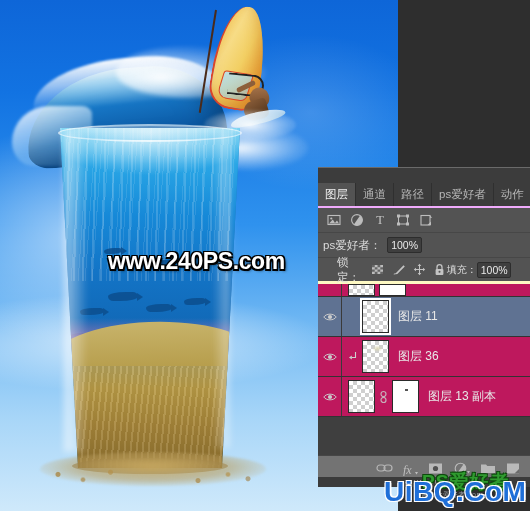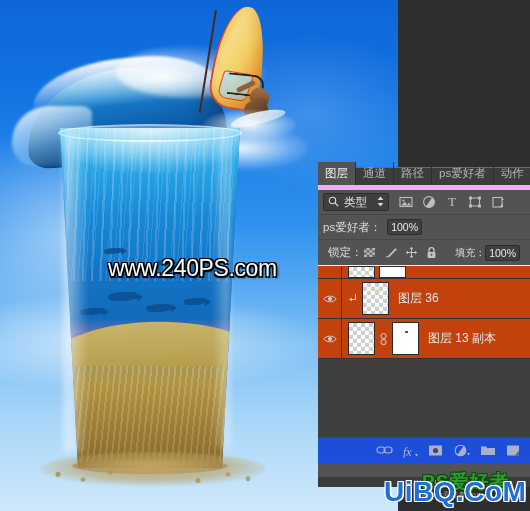--- a/index.html
+++ b/index.html
@@ -199,43 +199,43 @@
     position:absolute; left:28px; top:448px; width:250px; height:44px;
     background:
       radial-gradient(circle at 12% 60%, rgba(170,135,70,.8) 0 2px, transparent 3px),
       radial-gradient(circle at 22% 72%, rgba(170,135,70,.7) 0 1.5px, transparent 3px),
       radial-gradient(circle at 33% 55%, rgba(180,145,75,.7) 0 2px, transparent 3px),
       radial-gradient(circle at 68% 74%, rgba(170,135,70,.7) 0 2px, transparent 3px),
       radial-gradient(circle at 80% 60%, rgba(180,145,75,.7) 0 1.5px, transparent 3px),
       radial-gradient(circle at 88% 70%, rgba(160,125,65,.6) 0 2px, transparent 3px);
   }
   .watermark-240ps {
-    position:absolute; left:108px; top:255px;
+    position:absolute; left:108px; top:248px;
     font-family: "Liberation Sans", sans-serif;
-    font-size:23px; font-weight:normal; color:#ffffff; letter-spacing:-.4px;
+    font-size:23px; font-weight:bold; color:#ffffff; letter-spacing:-.4px;
     text-shadow: 1.6px 1.6px 0 #000, -1.2px -1.2px 0 #000, 1.6px -1.2px 0 #000, -1.2px 1.6px 0 #000, 2px 2px 3px rgba(0,0,0,.6);
     white-space:nowrap;
   }
 
   
   #workspace {
     position:absolute; left:398px; top:0; width:132px; height:511px;
     background:#2e2e2e;
   }
 
   
   #layers-panel {
     position:absolute; left:318px; top:167px; width:212px; height:310px;
     background:#535353; color:#d4d4d4;
     border-top:1px solid #6a6a6a;
     font-size:11px;
   }
   .panel-tabs {
-    display:flex; align-items:flex-end; height:22px; background:#3c3c3c;
-    border-bottom:5px solid #f0abfc;
+    display:flex; align-items:flex-end; height:40px; background:#3c3c3c;
+    border-bottom:2px solid #f0abfc;
   }
   .panel-tab {
     padding:4px 7px 5px 7px; font-size:11.5px; color:#b6b6b6;
     border-right:1px solid #2f2f2f; white-space:nowrap; line-height:14px;
   }
   .panel-tab.active { background:#535353; color:#f0f0f0; }
 
   .filter-row {
     display:flex; align-items:center; height:25px; padding:0 5px;
     background:#535353; border-bottom:1px solid #474747; gap:6px;
@@ -259,34 +259,34 @@
     height:18px; padding:0 4px; width:98px; font-size:11.5px; color:#e8e8e8;
   }
   .opacity-label { font-size:11.5px; color:#dcdcdc; white-space:nowrap; }
   .num-field {
     background:#3f3f3f; border:1px solid #2d2d2d; border-radius:2px;
     height:16px; line-height:15px; padding:0 3px; font-size:10.5px; color:#e8e8e8;
     text-align:right; min-width:33px;
   }
 
   .lock-row {
-    display:flex; align-items:center; height:26px; padding:0 10px; 
-    background:#535353; border-bottom:1px solid #fef9c3;
+    display:flex; align-items:center; height:26px; padding:0 19px; 
+    background:#535353; border-bottom:3px solid #fef9c3;
   }
   .lock-label { font-size:11.5px; color:#dcdcdc; }
   .lock-icons { display:flex; align-items:center; gap:8px; }
   .li { width:13px; height:13px; display:block; opacity:.85; }
   .fill-label { font-size:10px; color:#dcdcdc; margin-left:auto; white-space:nowrap; }
 
   .layers-list {
     position:relative; background:#3f3f3f; height:171px; overflow:hidden;
   }
   .layer-row {
     display:flex; align-items:center; height:40px;
-    border-bottom:1px solid #333; background:#c2410c; position:relative;
+    border-bottom:1px solid #333; background:#be185d; position:relative;
   }
   .layer-row.selected { background:#5f7292; }
   .layer-row.clipped-top { height:13px; align-items:flex-end; }
   .eye-cell {
     width:24px; min-width:24px; height:100%; display:flex; align-items:center; justify-content:center;
     border-right:1px solid #3a3a3a;
   }
   .eye { width:14px; height:10px; display:block; }
   .thumbs { display:flex; align-items:center; gap:4px; padding-left:6px; }
   .clip-arrow { width:10px; font-size:12px; color:#cfcfcf; line-height:10px; }
@@ -302,21 +302,21 @@
     position:absolute; left:9px; top:4px; width:11px; height:7px;
     background: radial-gradient(ellipse at 50% 50%, rgba(220,215,180,.95), rgba(220,215,180,0) 70%);
   }
   .link-ico { width:9px; height:14px; opacity:.85; }
   .layer-name { margin-left:9px; font-size:12px; color:#e8e8e8; white-space:nowrap; }
   .layer-name.underlined { text-decoration:underline; }
   .thumb-short { width:27px; height:12px; }
 
   .panel-footer {
     display:flex; align-items:center; justify-content:flex-end; gap:11px;
-    height:26px; padding:0 9px 0 0; background:#1d4ed8; border-top:1px solid #464646;
+    height:26px; padding:0 9px 0 0; background:#737373; border-top:1px solid #464646;
   }
   .ft { width:15px; height:14px; opacity:.82; display:block; }
 
   
   .panel-grip {
     position:absolute; left:0; bottom:-10px; width:100%; height:10px;
     background:#3b3b3b;
   }
   .grip-dots {
     position:absolute; left:50%; top:3px; transform:translateX(-50%);
@@ -416,35 +416,20 @@
 
     <div class="panel-tabs">
       <div class="panel-tab active">图层</div>
       <div class="panel-tab">通道</div>
       <div class="panel-tab">路径</div>
       <div class="panel-tab">ps爱好者</div>
       <div class="panel-tab">动作</div>
     </div>
 
     <div class="filter-row">
-      <div class="kind-select">
-        <span>
-          <svg width="11" height="11" viewBox="0 0 11 11">
-              <circle cx="4.5" cy="4.5" r="3.2" fill="none" stroke="#dcdcdc" stroke-width="1.1"></circle>
-              <line x1="6.9" y1="6.9" x2="10" y2="10" stroke="#dcdcdc" stroke-width="1.2"></line>
-            </svg>
-        </span>
-        <span class="lbl">类型</span>
-        <span style="margin-left:auto;">
-          <svg width="7" height="11" viewBox="0 0 7 11">
-              <polygon points="3.5,0.5 6.3,4 0.7,4" fill="#dcdcdc"></polygon>
-              <polygon points="3.5,10.5 6.3,7 0.7,7" fill="#dcdcdc"></polygon>
-            </svg>
-        </span>
-      </div>
       <div class="filter-icons">
         <span class="fi">
           <svg width="14" height="14" viewBox="0 0 14 14">
               <rect x="1" y="2.5" width="12" height="9" fill="none" stroke="#d0d0d0" stroke-width="1.1"></rect>
               <circle cx="4.3" cy="5.5" r="1.1" fill="#d0d0d0"></circle>
               <polygon points="2,10.5 5.8,6.6 8.3,10.5" fill="#d0d0d0"></polygon>
               <polygon points="7.5,10.5 10,7.4 12,10.5" fill="#d0d0d0"></polygon>
             </svg>
         </span>
         <span class="fi">
@@ -526,20 +511,35 @@
     <div class="layers-list">
 
       <div class="layer-row clipped-top">
         <div class="eye-cell"></div>
         <div class="thumbs">
           <div class="thumb thumb-short"></div>
           <div class="thumb thumb-short mask-thumb"></div>
         </div>
       </div>
 
+      <div class="layer-row selected">
+        <div class="eye-cell">
+          <span class="eye">
+            <svg width="14" height="10" viewBox="0 0 14 10">
+                <path d="M0.8 5 C3.2 1.2 10.8 1.2 13.2 5 C10.8 8.8 3.2 8.8 0.8 5 Z" fill="none" stroke="#cccccc" stroke-width="1"></path>
+                <circle cx="7" cy="5" r="2.1" fill="#cccccc"></circle>
+              </svg>
+          </span>
+        </div>
+        <div class="thumbs">
+          <div class="clip-arrow"></div>
+          <div class="thumb selected-thumb"></div>
+        </div>
+        <span class="layer-name">图层 11</span>
+      </div>
 
       <div class="layer-row">
         <div class="eye-cell">
           <span class="eye">
             <svg width="14" height="10" viewBox="0 0 14 10">
                 <path d="M0.8 5 C3.2 1.2 10.8 1.2 13.2 5 C10.8 8.8 3.2 8.8 0.8 5 Z" fill="none" stroke="#cccccc" stroke-width="1"></path>
                 <circle cx="7" cy="5" r="2.1" fill="#cccccc"></circle>
               </svg>
           </span>
         </div>

